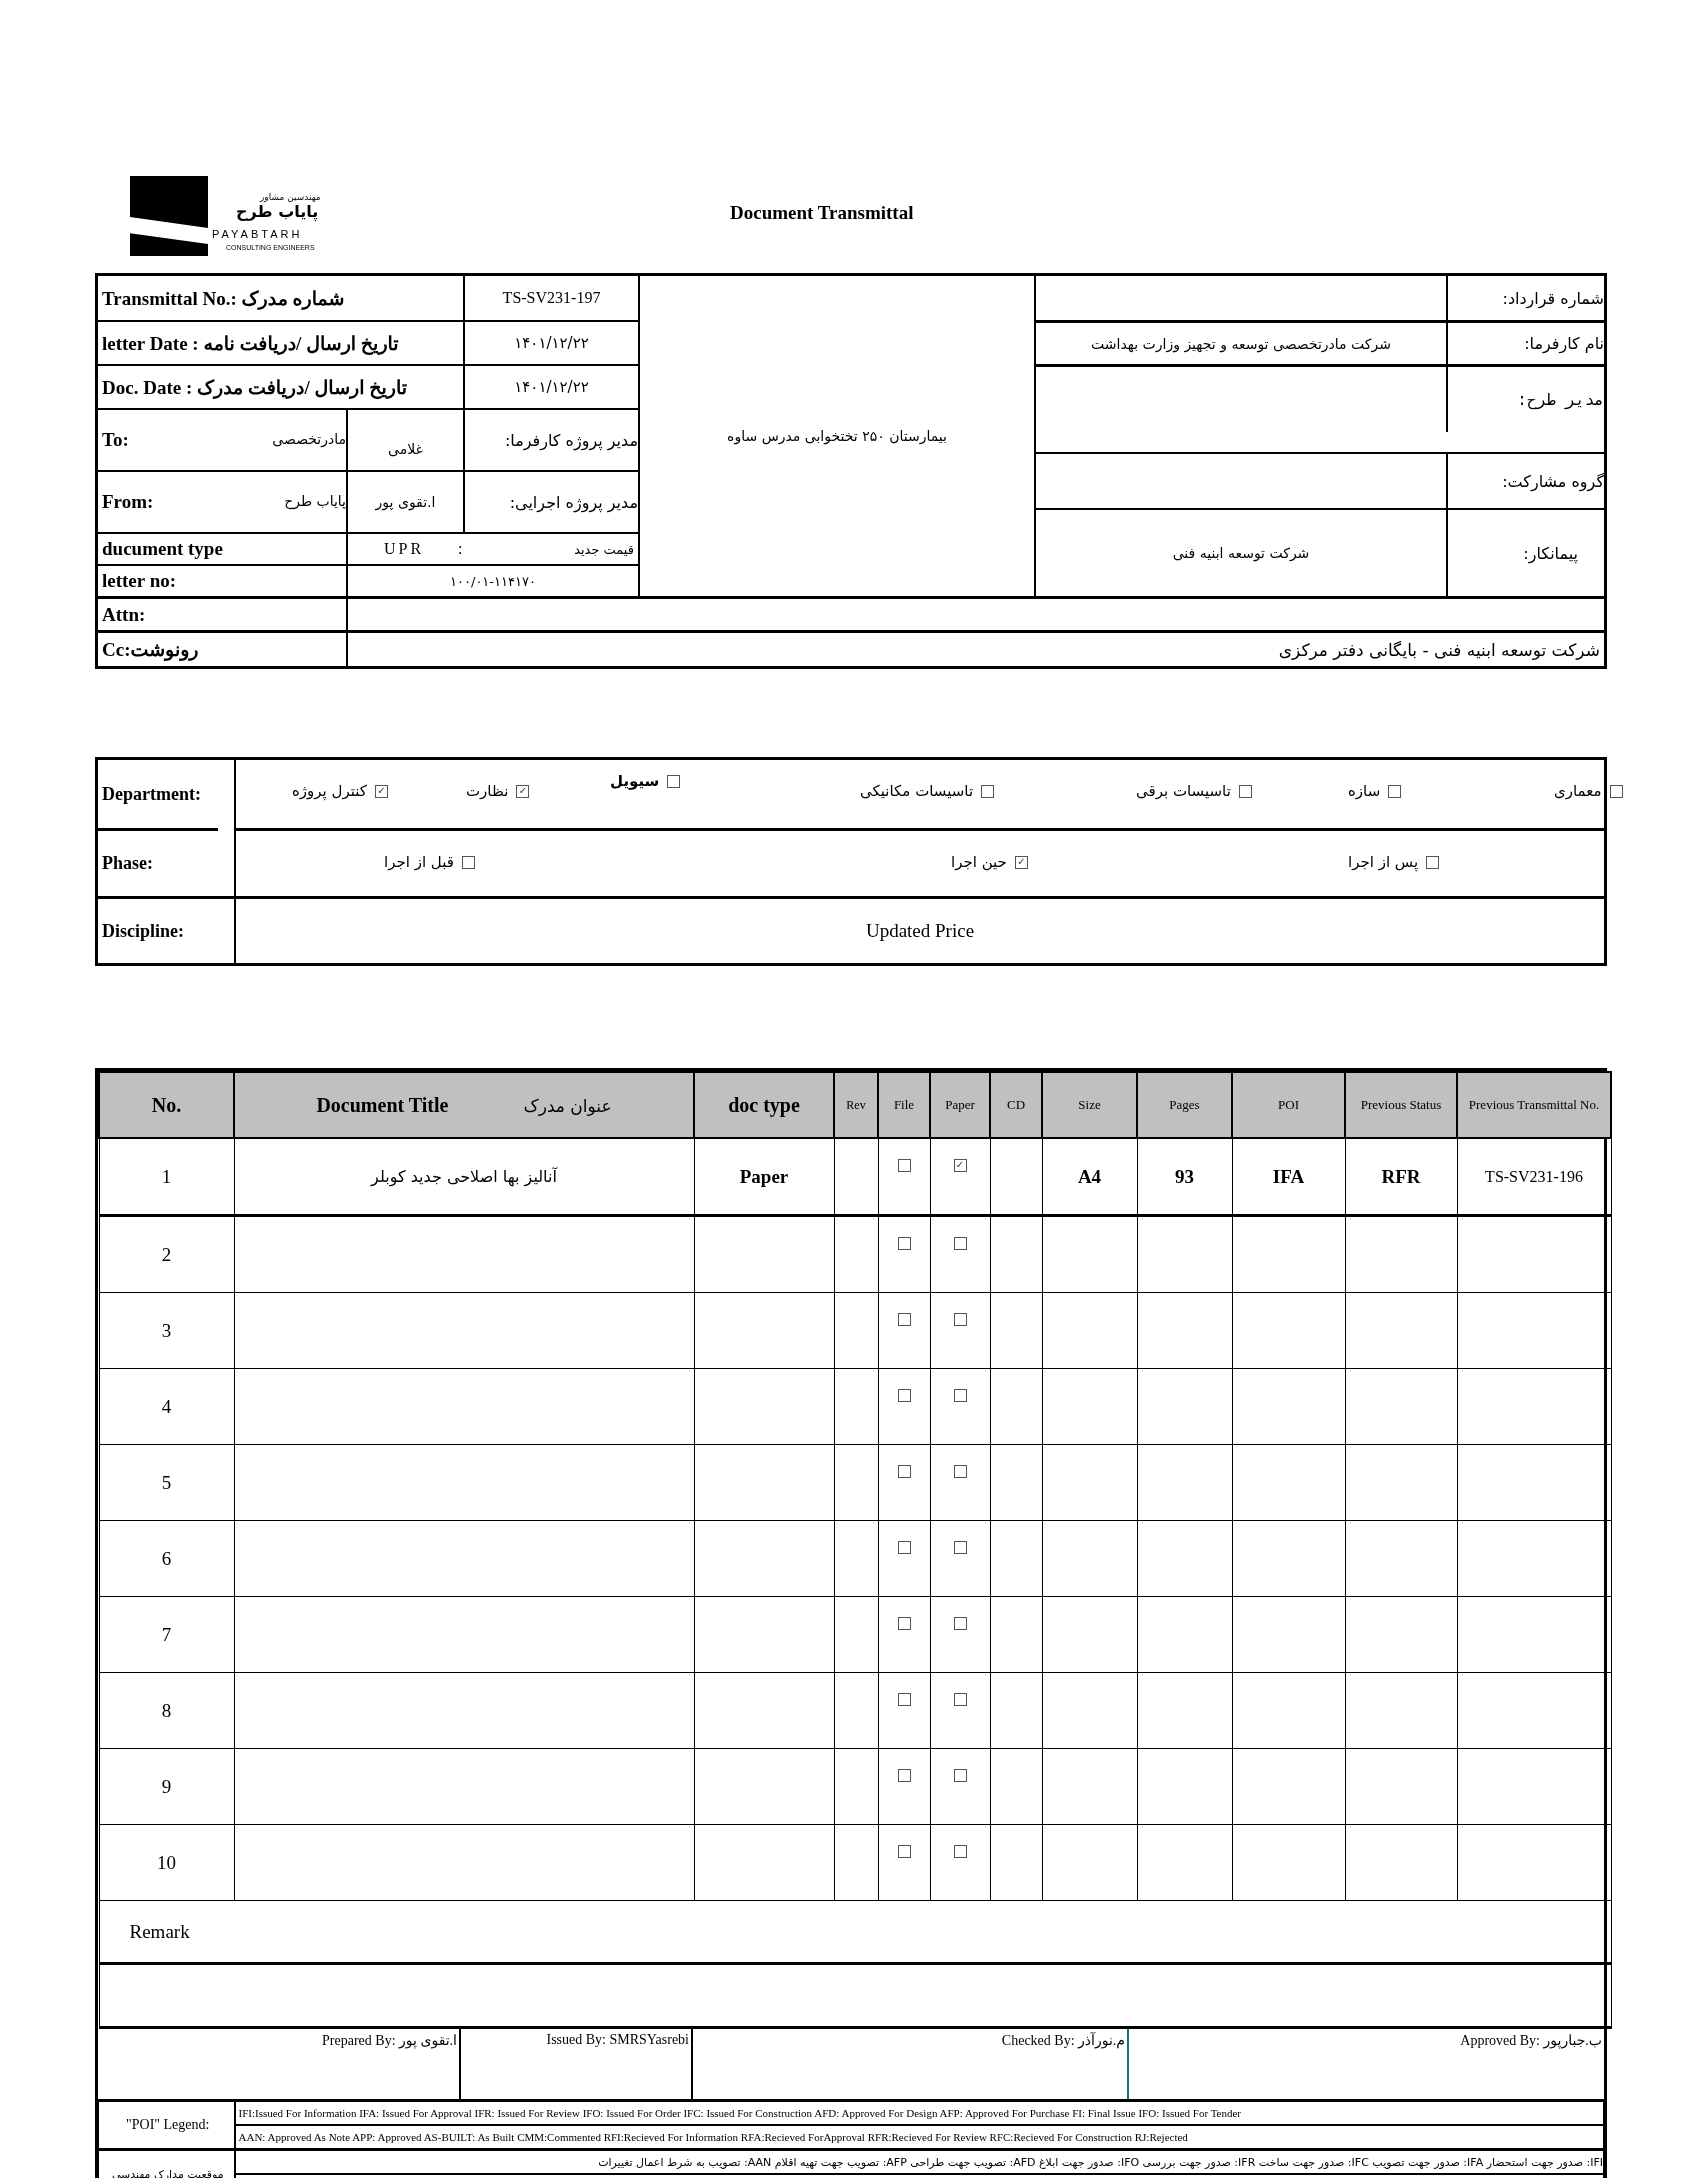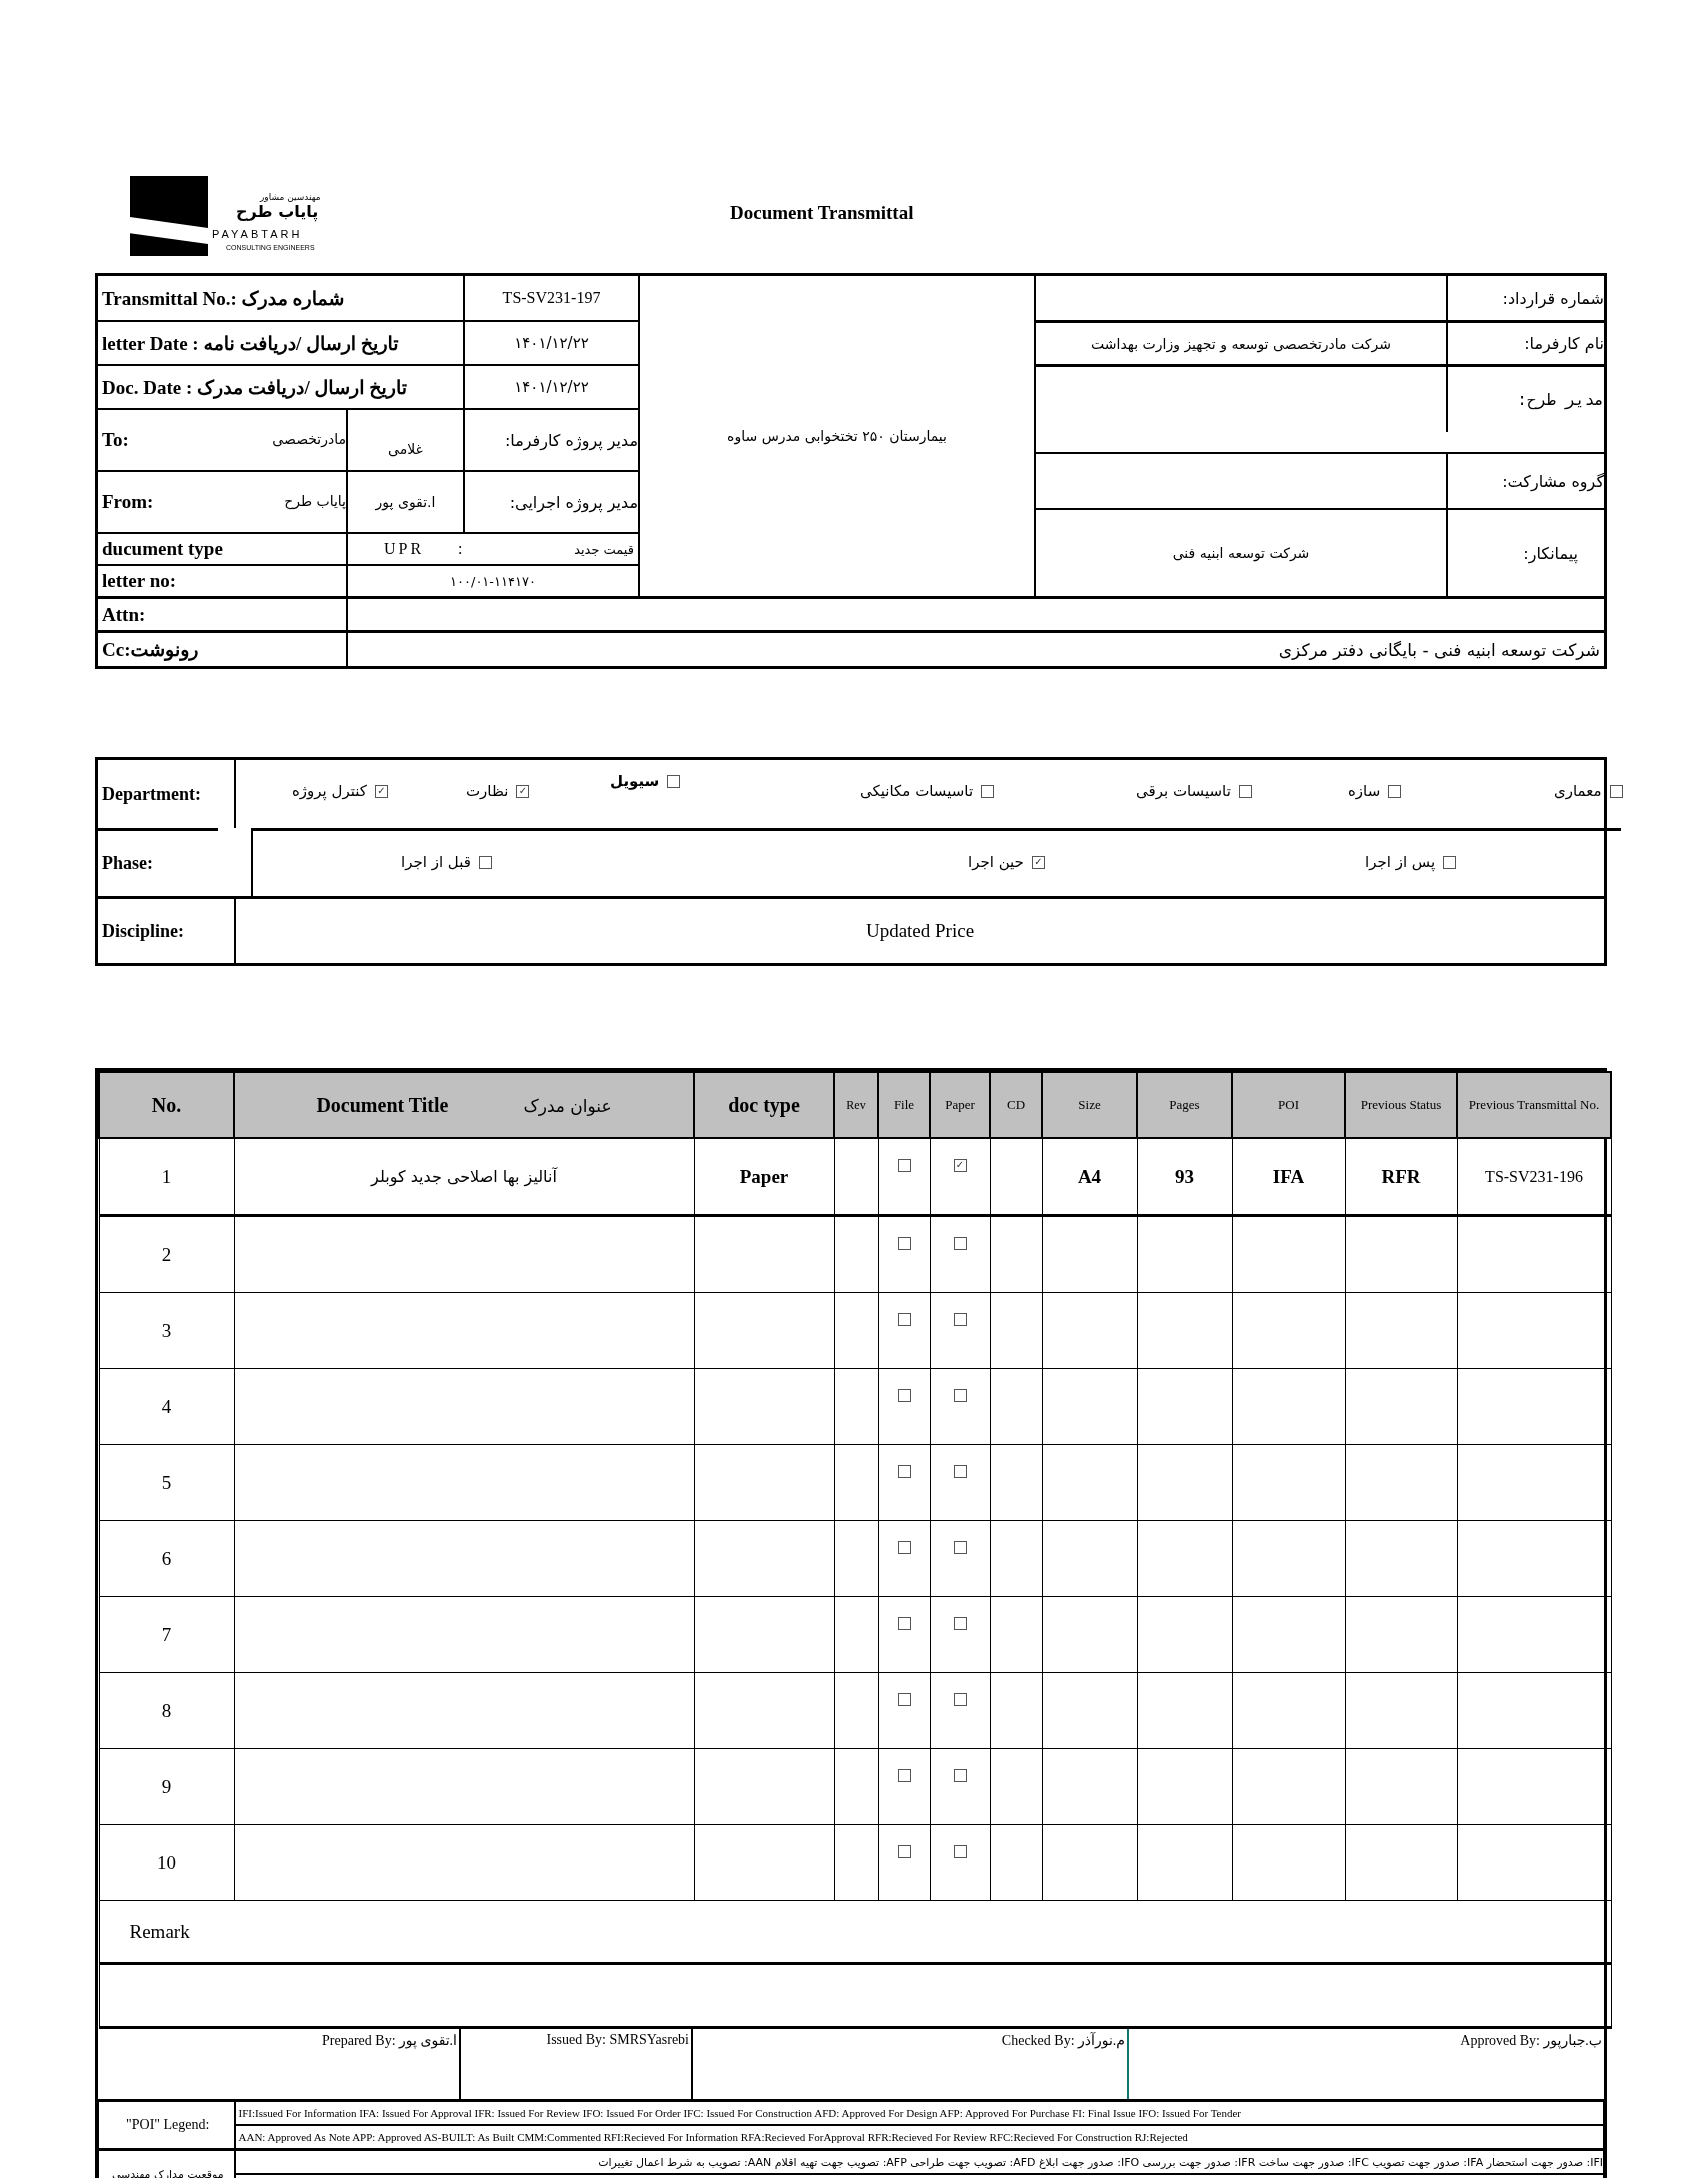--- a/index.html
+++ b/index.html
@@ -139,21 +139,21 @@
         <span class="chk"></span>
         <span>سازه</span>
       </div>
       <div class="opt" style="left: 1318px; top: 22px;">
         <span class="chk"></span>
         <span>معماری</span>
       </div>
     </div>
 
   <div class="cell lbl btt" style="left:0;top:68px;width:120px;height:68px;font-size:18px;">Phase:</div>
-  <div class="cell bl btt" style="left:136px;top:68px;width:1370px;height:68px;margin-left:17px;" id="phase-opts">
+  <div class="cell bl btt" style="left:136px;top:68px;width:1370px;height:68px;" id="phase-opts">
       <div class="opt" style="left: 148px; top: 22px;">
         <span class="chk"></span>
         <span>قبل از اجرا</span>
       </div>
       <div class="opt" style="left: 715px; top: 22px;">
         <span class="chk">✓</span>
         <span>حین اجرا</span>
       </div>
       <div class="opt" style="left: 1112px; top: 22px;">
         <span class="chk"></span>

